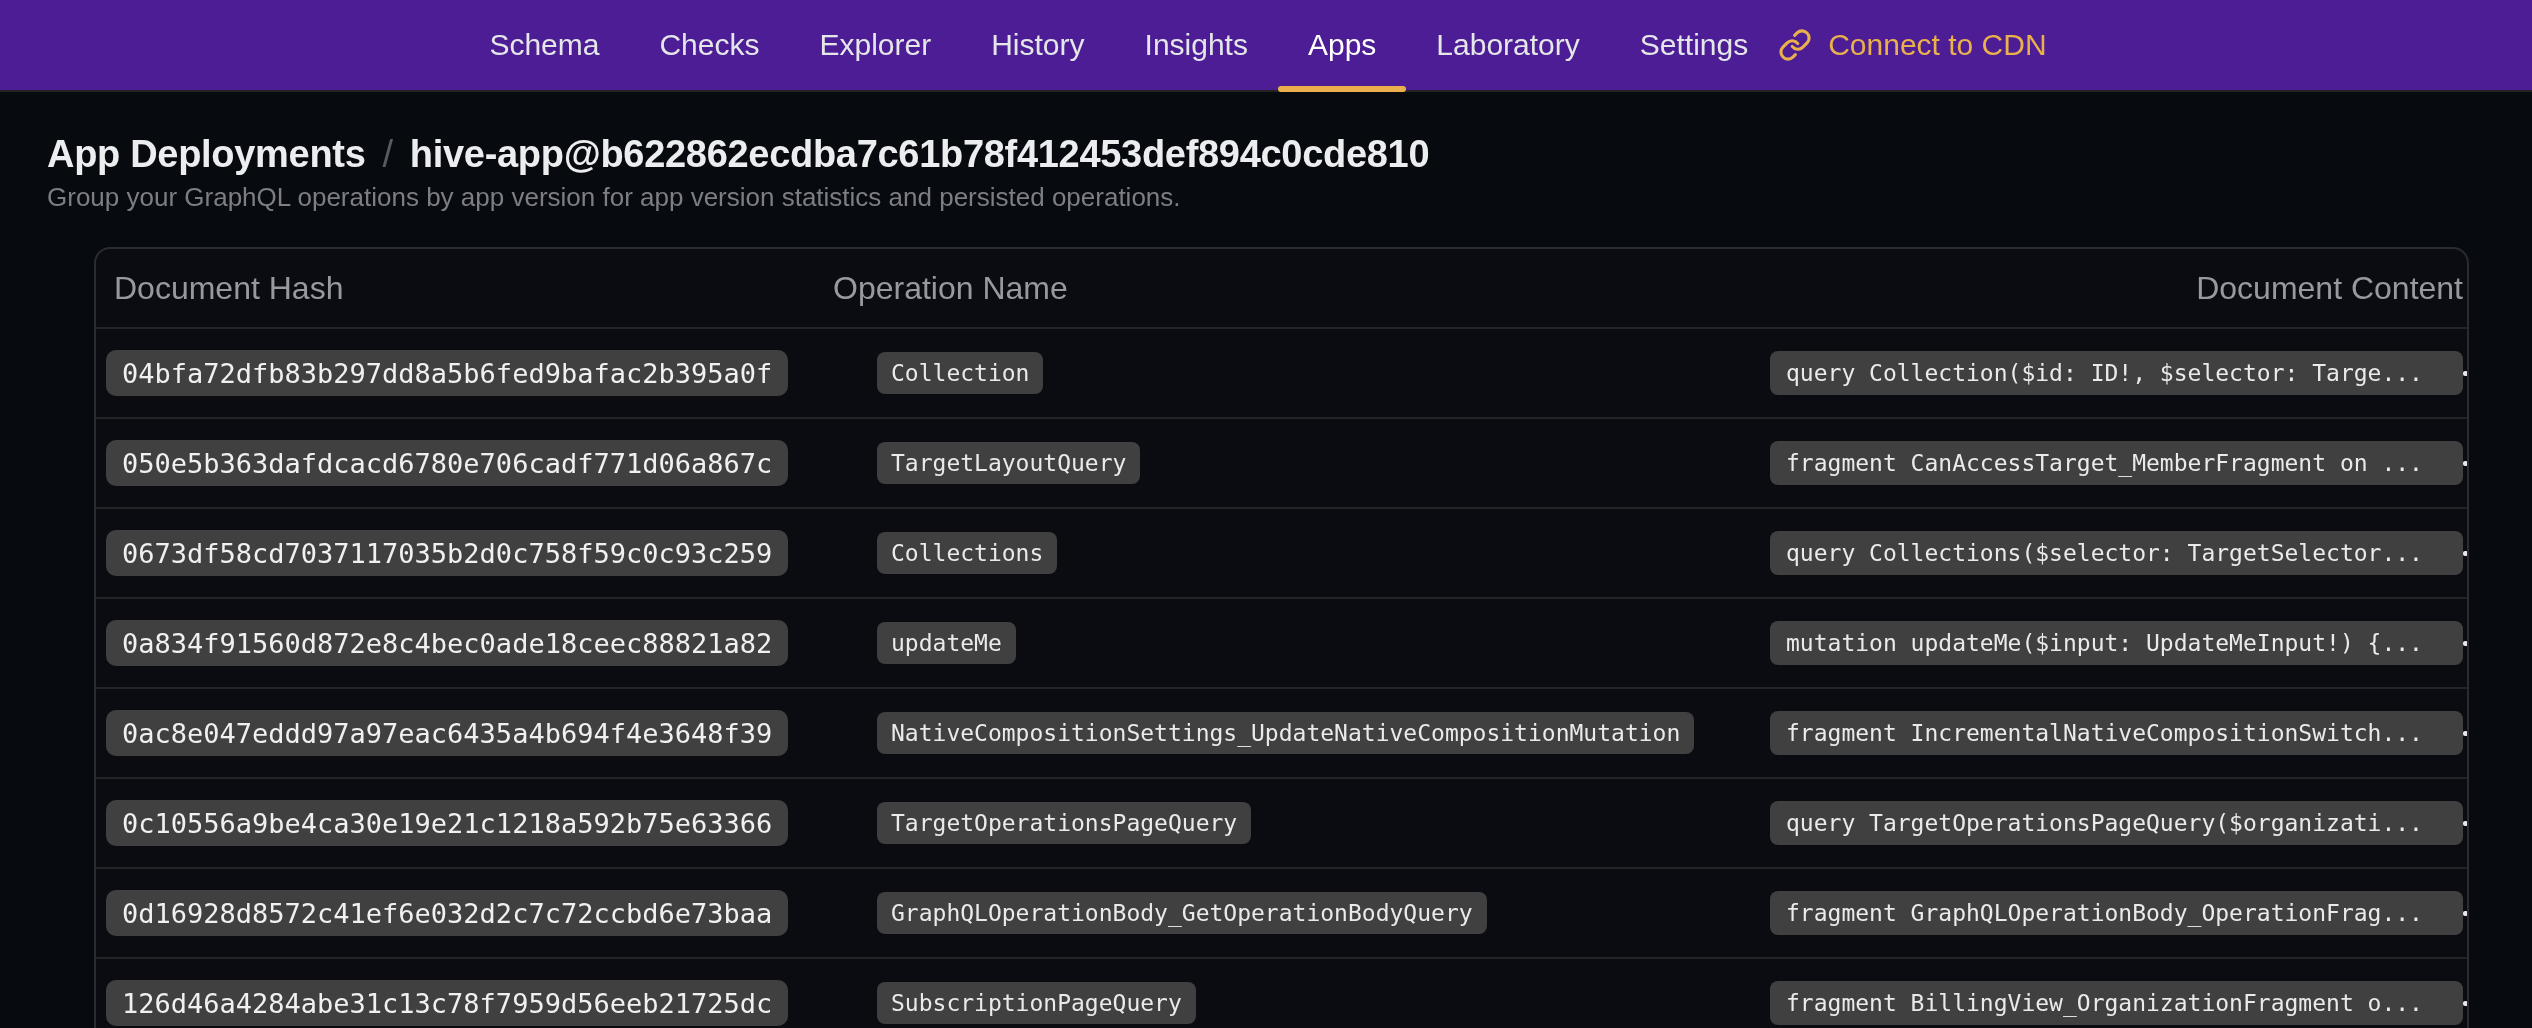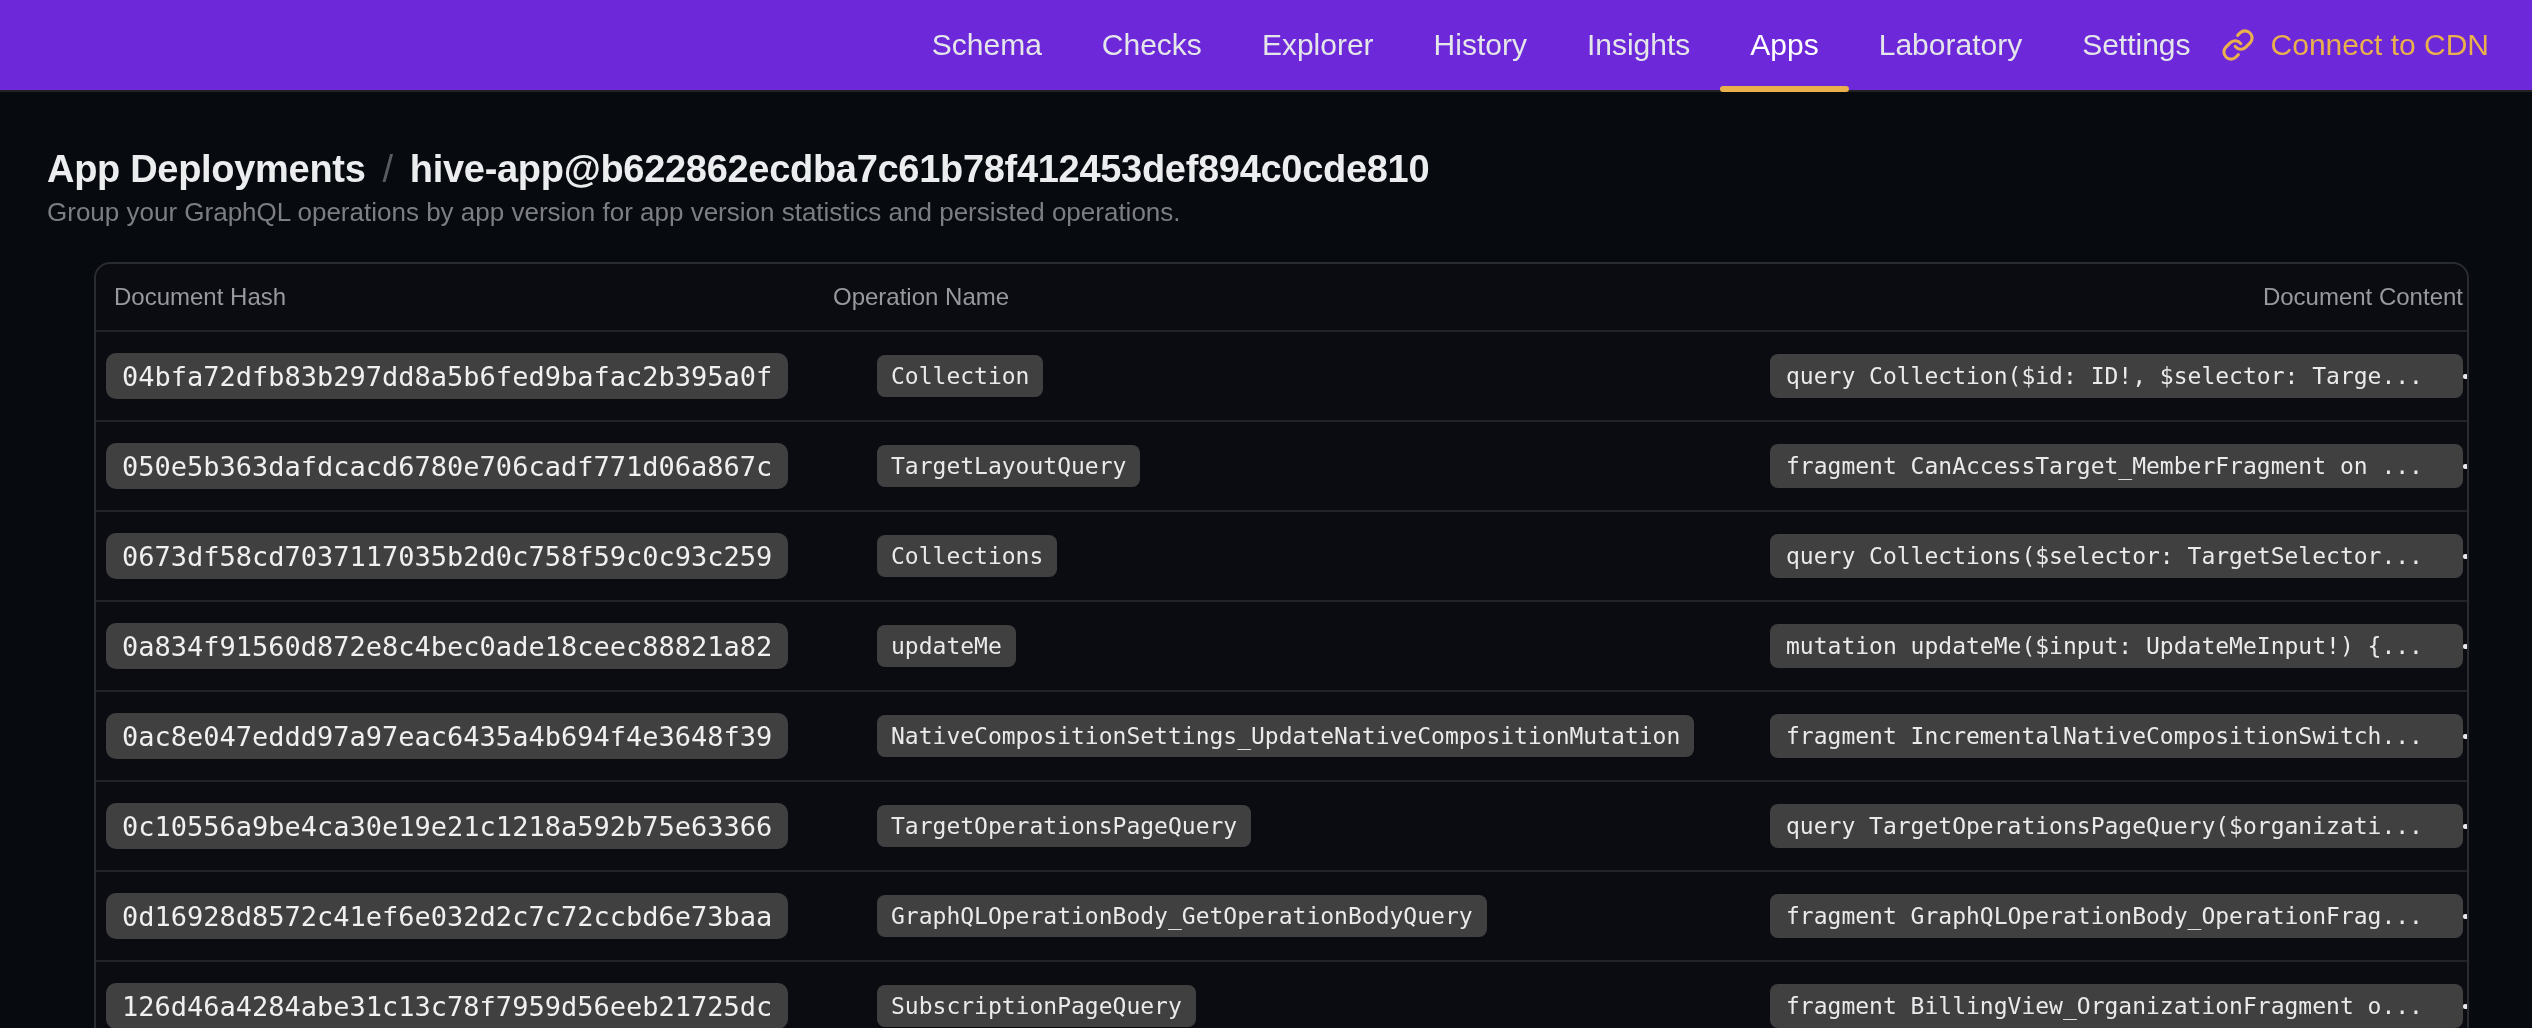--- a/index.html
+++ b/index.html
@@ -9,24 +9,24 @@
     font-family: "Liberation Sans", "DejaVu Sans", sans-serif;
     color: #e9eaec;
     position: relative;
   }
 
   
   .topnav {
     height: 92px;
     display: flex;
     align-items: stretch;
-    justify-content: flex-end;
+    justify-content: center;
     border-bottom: 2px solid #232222;
     padding: 0 43px 0 17px;
-    background: #6d28d9;
+    background: #4c1d95;
   }
   .nav-items { display: flex; align-items: stretch; }
   .nav-item {
     position: relative;
     display: flex;
     align-items: center;
     padding: 0 30px;
     font-size: 30px;
     color: #e4e6e9;
     cursor: pointer;
@@ -50,21 +50,21 @@
     font-size: 30px;
     cursor: pointer;
     text-decoration: none;
     white-space: nowrap;
   }
   .cdn-link svg { width: 34px; height: 34px; }
 
   
   .page-head { padding: 0 47px; }
   .breadcrumb-title {
-    margin-top: 52px;
+    margin-top: 37px;
     font-size: 38px;
     font-weight: 600;
     letter-spacing: -0.3px;
     color: #ecedef;
     display: flex;
     align-items: baseline;
     gap: 17px;
     line-height: 50px;
     white-space: nowrap;
   }
@@ -84,23 +84,23 @@
     background: #0a0c11;
     overflow: hidden;
   }
   .grid-row {
     display: grid;
     grid-template-columns: 727px 937px 693px 1fr;
     align-items: center;
     padding-left: 10px;
   }
   .thead {
-    height: 66px;
+    height: 78px;
     color: #97999e;
-    font-size: 24px;
+    font-size: 32px;
   }
   .thead .col-hash { padding-left: 8px; }
   .thead .col-content { text-align: right; }
   .tbody .grid-row {
     height: 90px;
     border-top: 2px solid #232428;
   }
   .cell { overflow: hidden; white-space: nowrap; }
 
   .pill {

